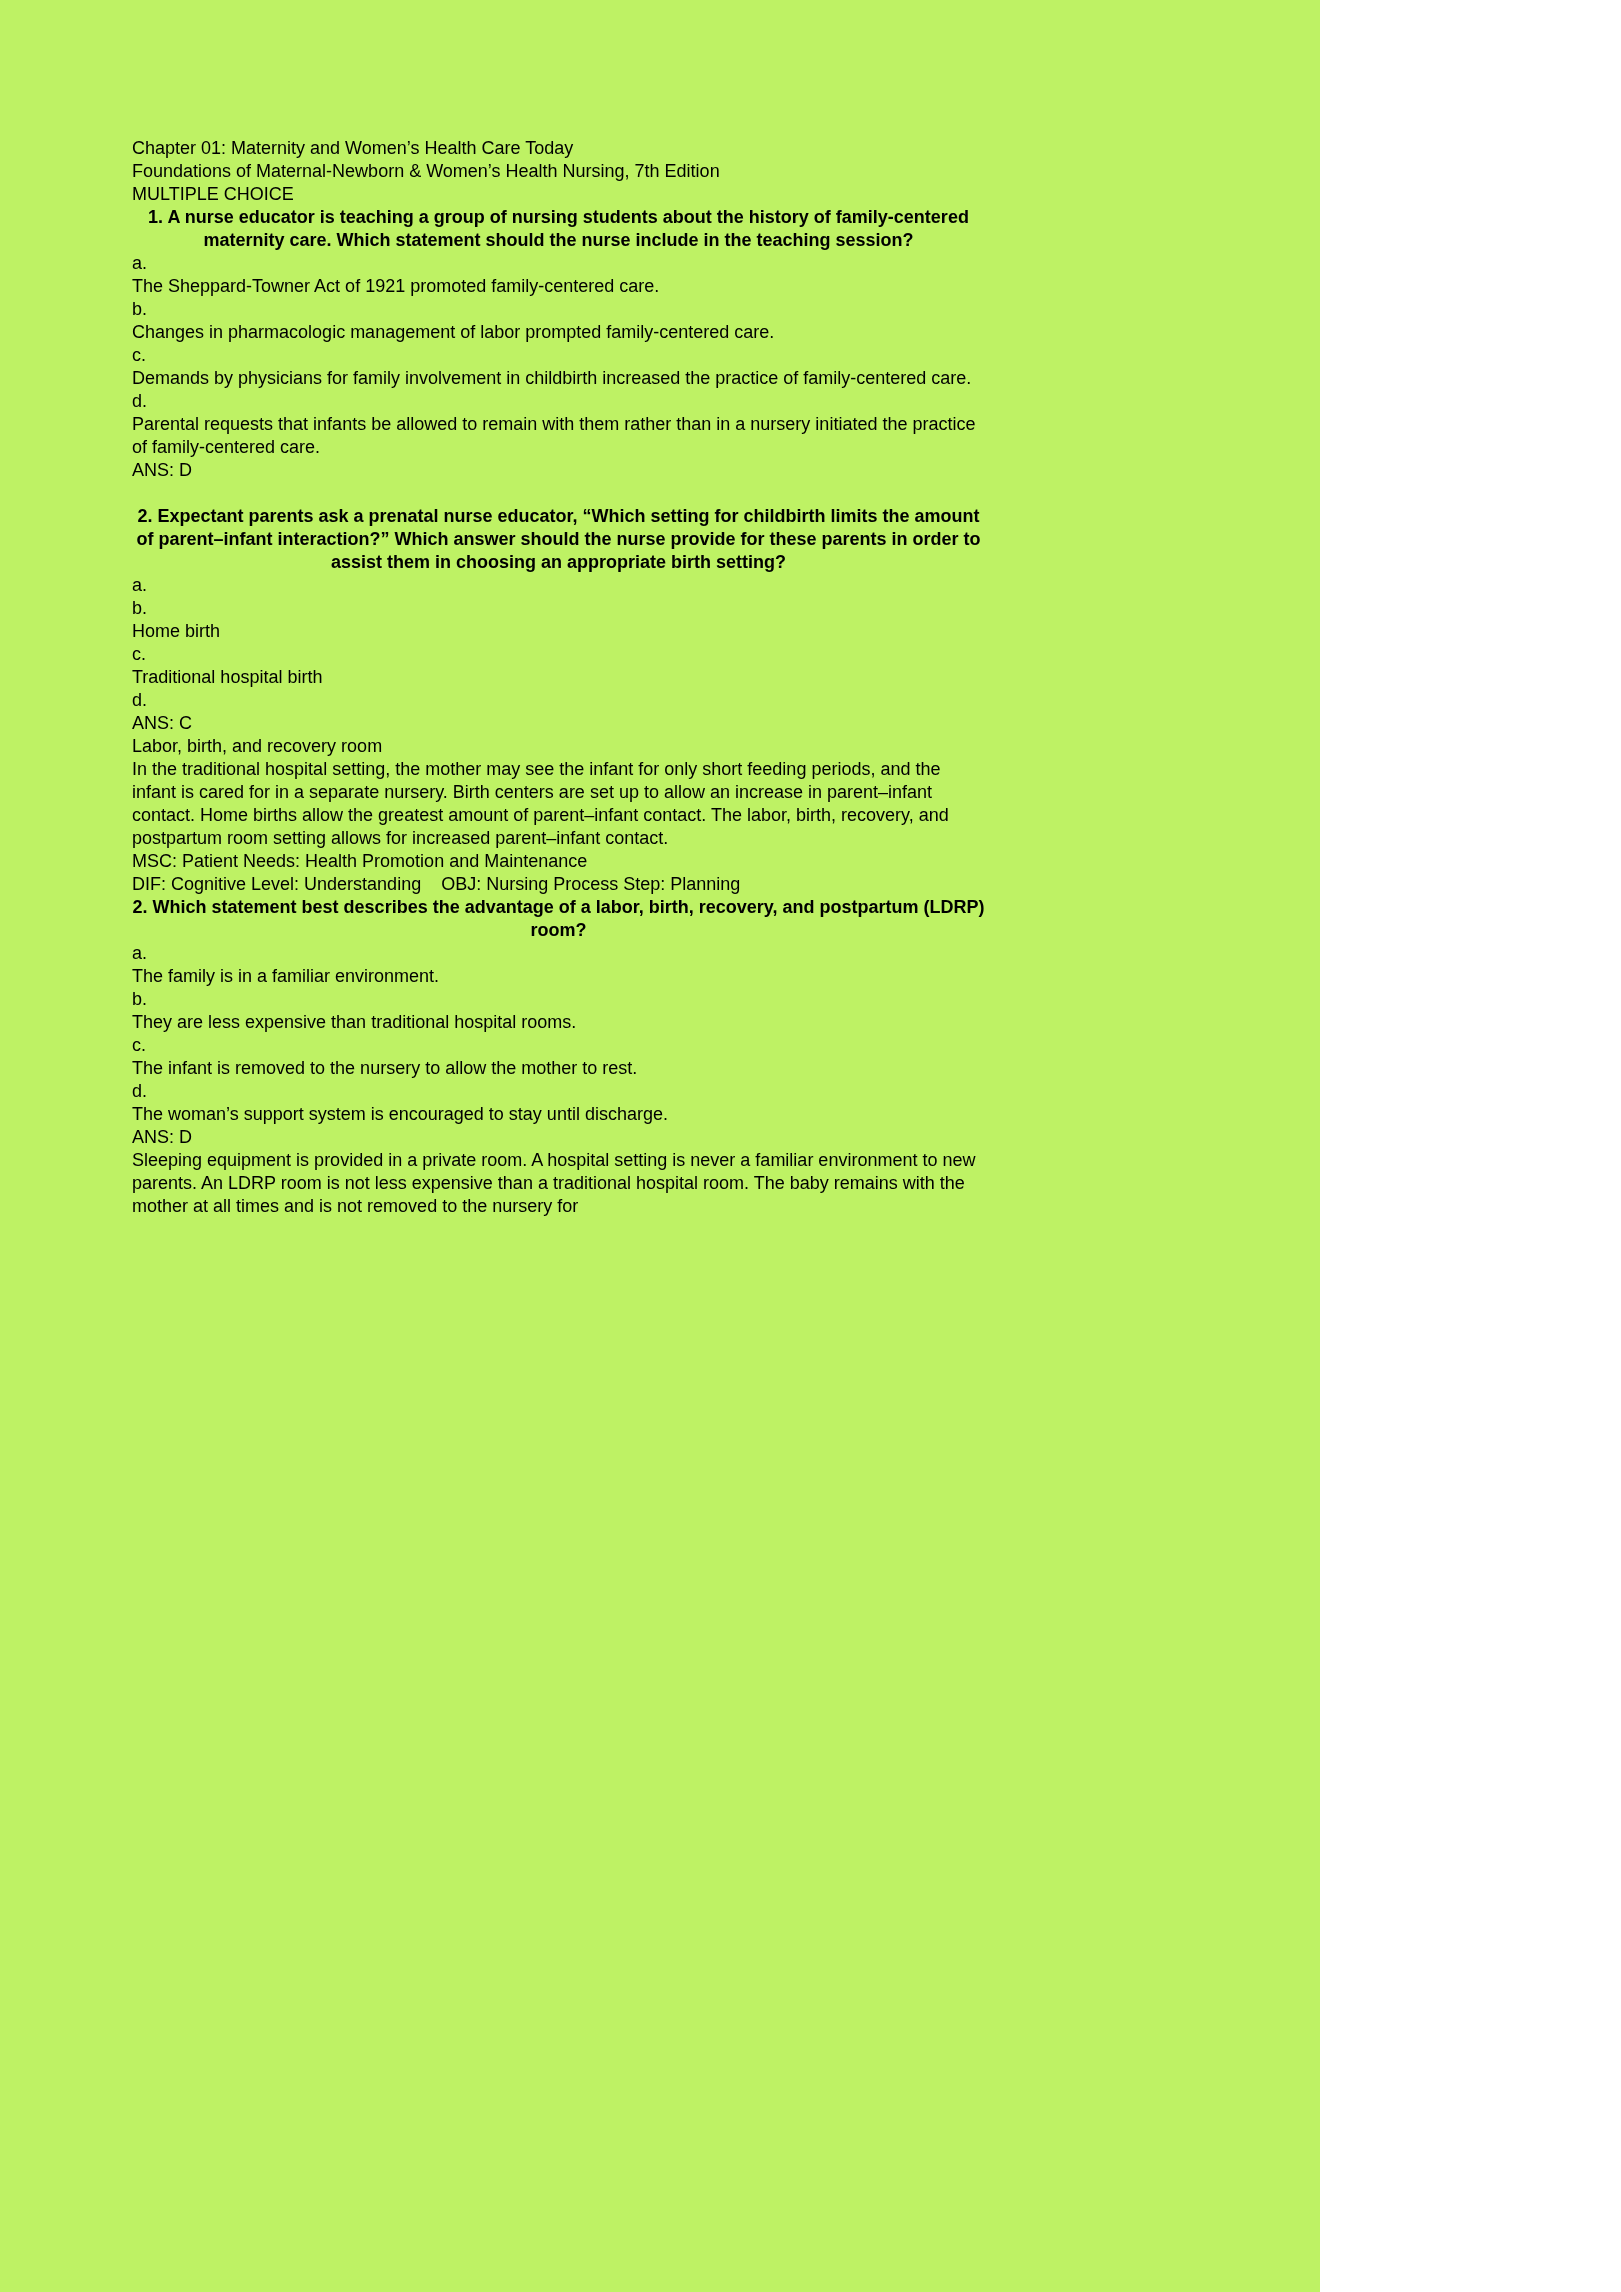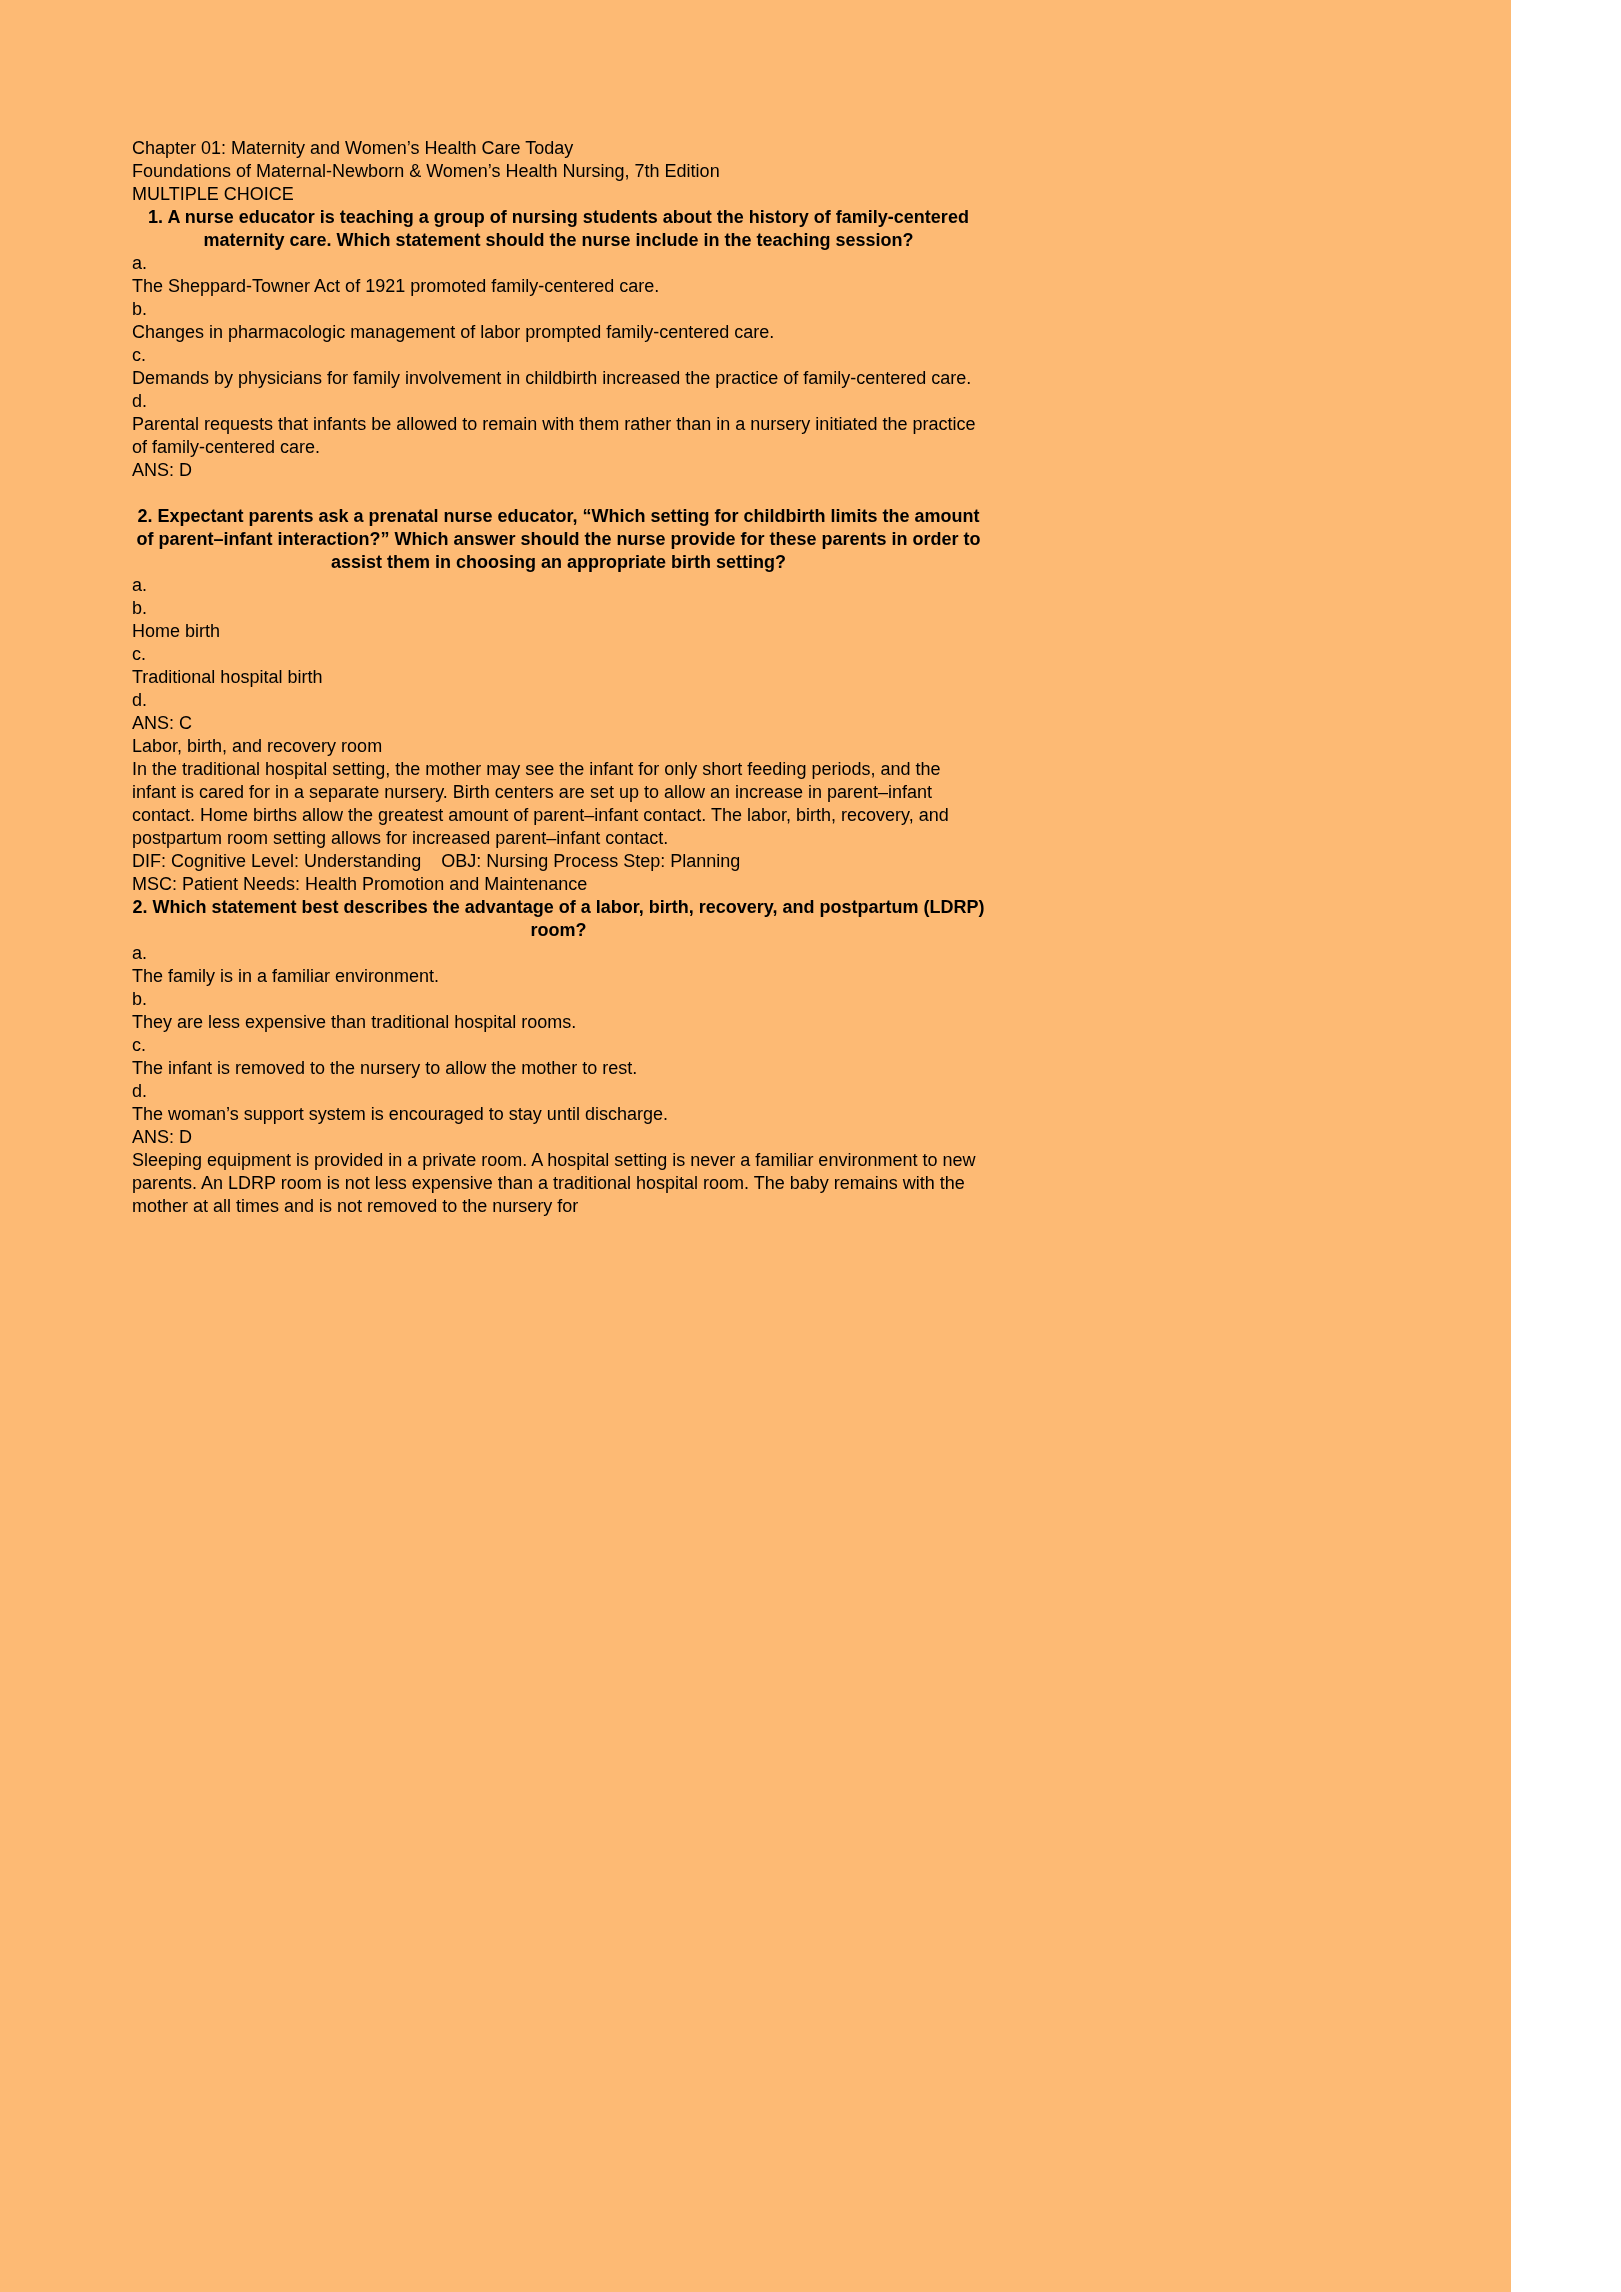--- a/index.html
+++ b/index.html
@@ -2,23 +2,23 @@
 <html><head>
 <meta charset="utf-8">
 <style>
   html, body {
     margin: 0;
     padding: 0;
     background: #ffffff;
   }
   .page {
     position: relative;
-    width: 1511px;
+    width: 1320px;
     height: 2293px;
-    background: #fdba74;
+    background: #bef264;
     overflow: hidden;
     font-family: "Liberation Sans", "DejaVu Sans", sans-serif;
     color: #000000;
   }
   .content {
     position: absolute;
     left: 132px;
     top: 137px;
     width: 853px;
     font-size: 18px;
@@ -68,22 +68,22 @@
       <div class="line stem">2. Expectant parents ask a prenatal nurse educator, “Which setting for childbirth limits the amount of parent–infant interaction?” Which answer should the nurse provide for these parents in order to assist them in choosing an appropriate birth setting?</div>
       <div class="line">a.</div>
       <div class="line">b.</div>
       <div class="line">Home birth</div>
       <div class="line">c.</div>
       <div class="line">Traditional hospital birth</div>
       <div class="line">d.</div>
       <div class="line">ANS: C</div>
       <div class="line">Labor, birth, and recovery room</div>
       <div class="line">In the traditional hospital setting, the mother may see the infant for only short feeding periods, and the infant is cared for in a separate nursery. Birth centers are set up to allow an increase in parent–infant contact. Home births allow the greatest amount of parent–infant contact. The labor, birth, recovery, and postpartum room setting allows for increased parent–infant contact.</div>
+      <div class="line">MSC: Patient Needs: Health Promotion and Maintenance</div>
       <div class="line pre">DIF: Cognitive Level: Understanding    OBJ: Nursing Process Step: Planning</div>
-      <div class="line">MSC: Patient Needs: Health Promotion and Maintenance</div>
     </div>
 
     <div>
       <div class="line stem">2. Which statement best describes the advantage of a labor, birth, recovery, and postpartum (LDRP) room?</div>
       <div class="line">a.</div>
       <div class="line">The family is in a familiar environment.</div>
       <div class="line">b.</div>
       <div class="line">They are less expensive than traditional hospital rooms.</div>
       <div class="line">c.</div>
       <div class="line">The infant is removed to the nursery to allow the mother to rest.</div>

